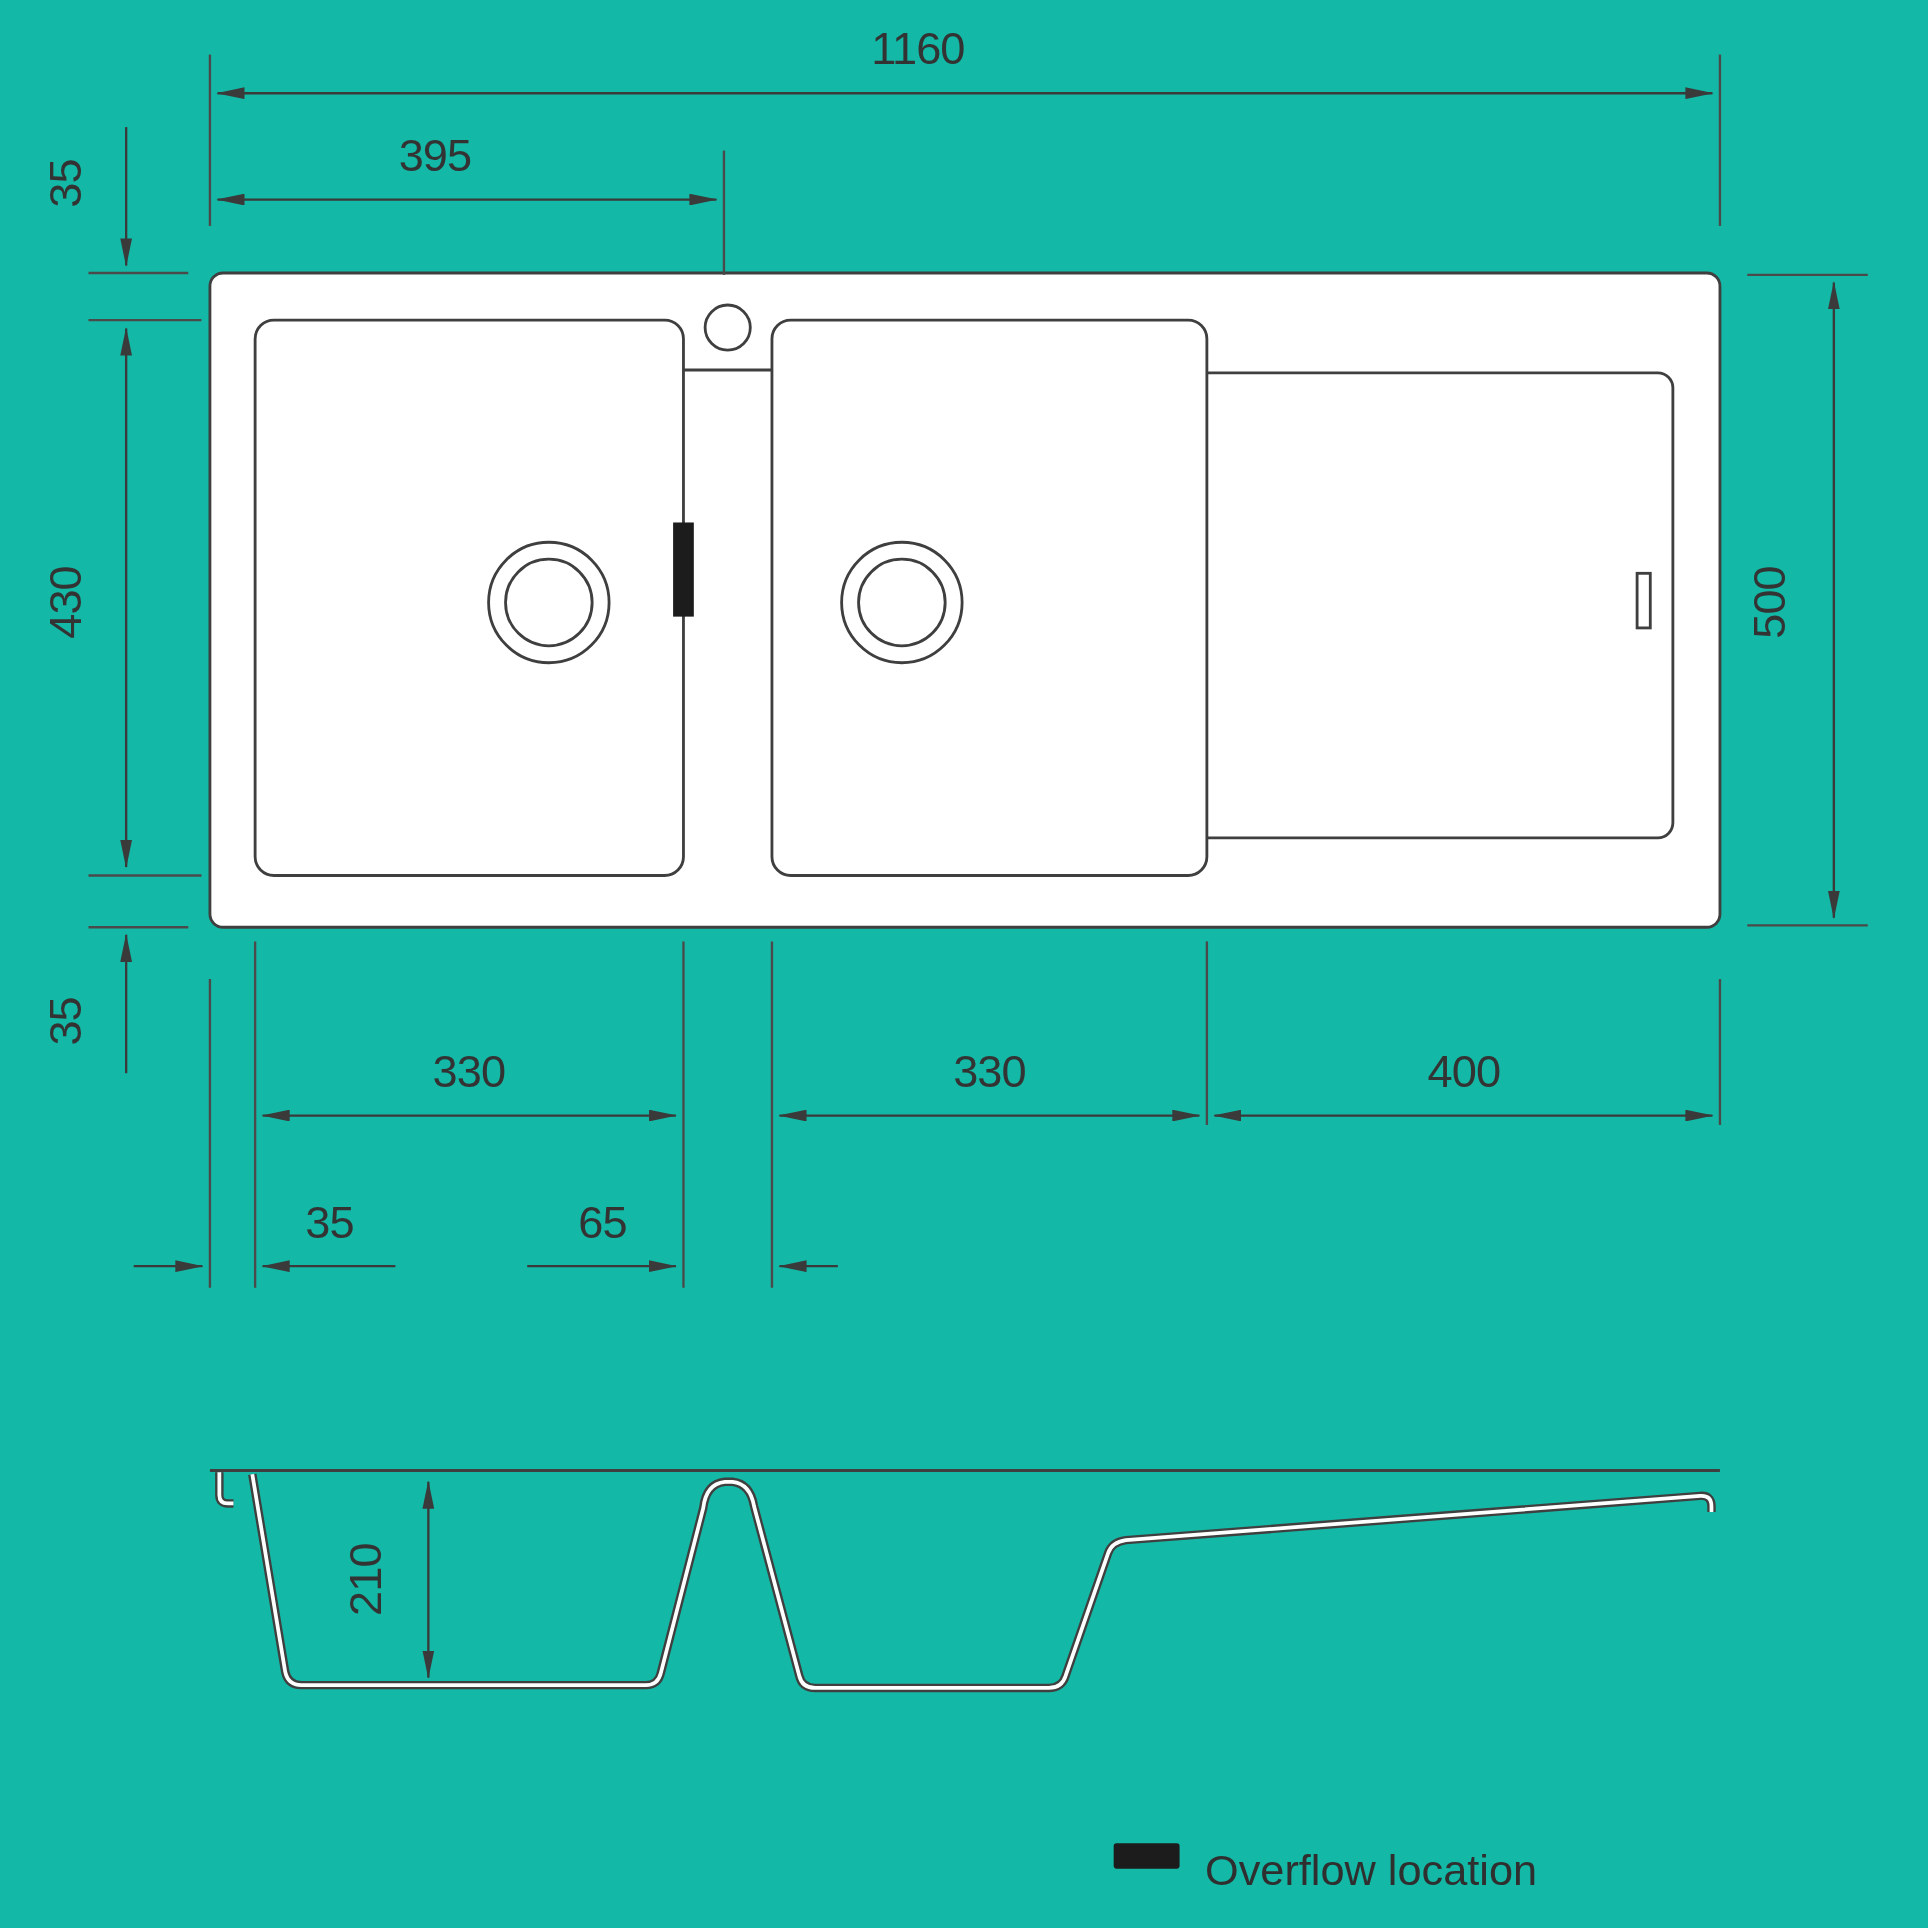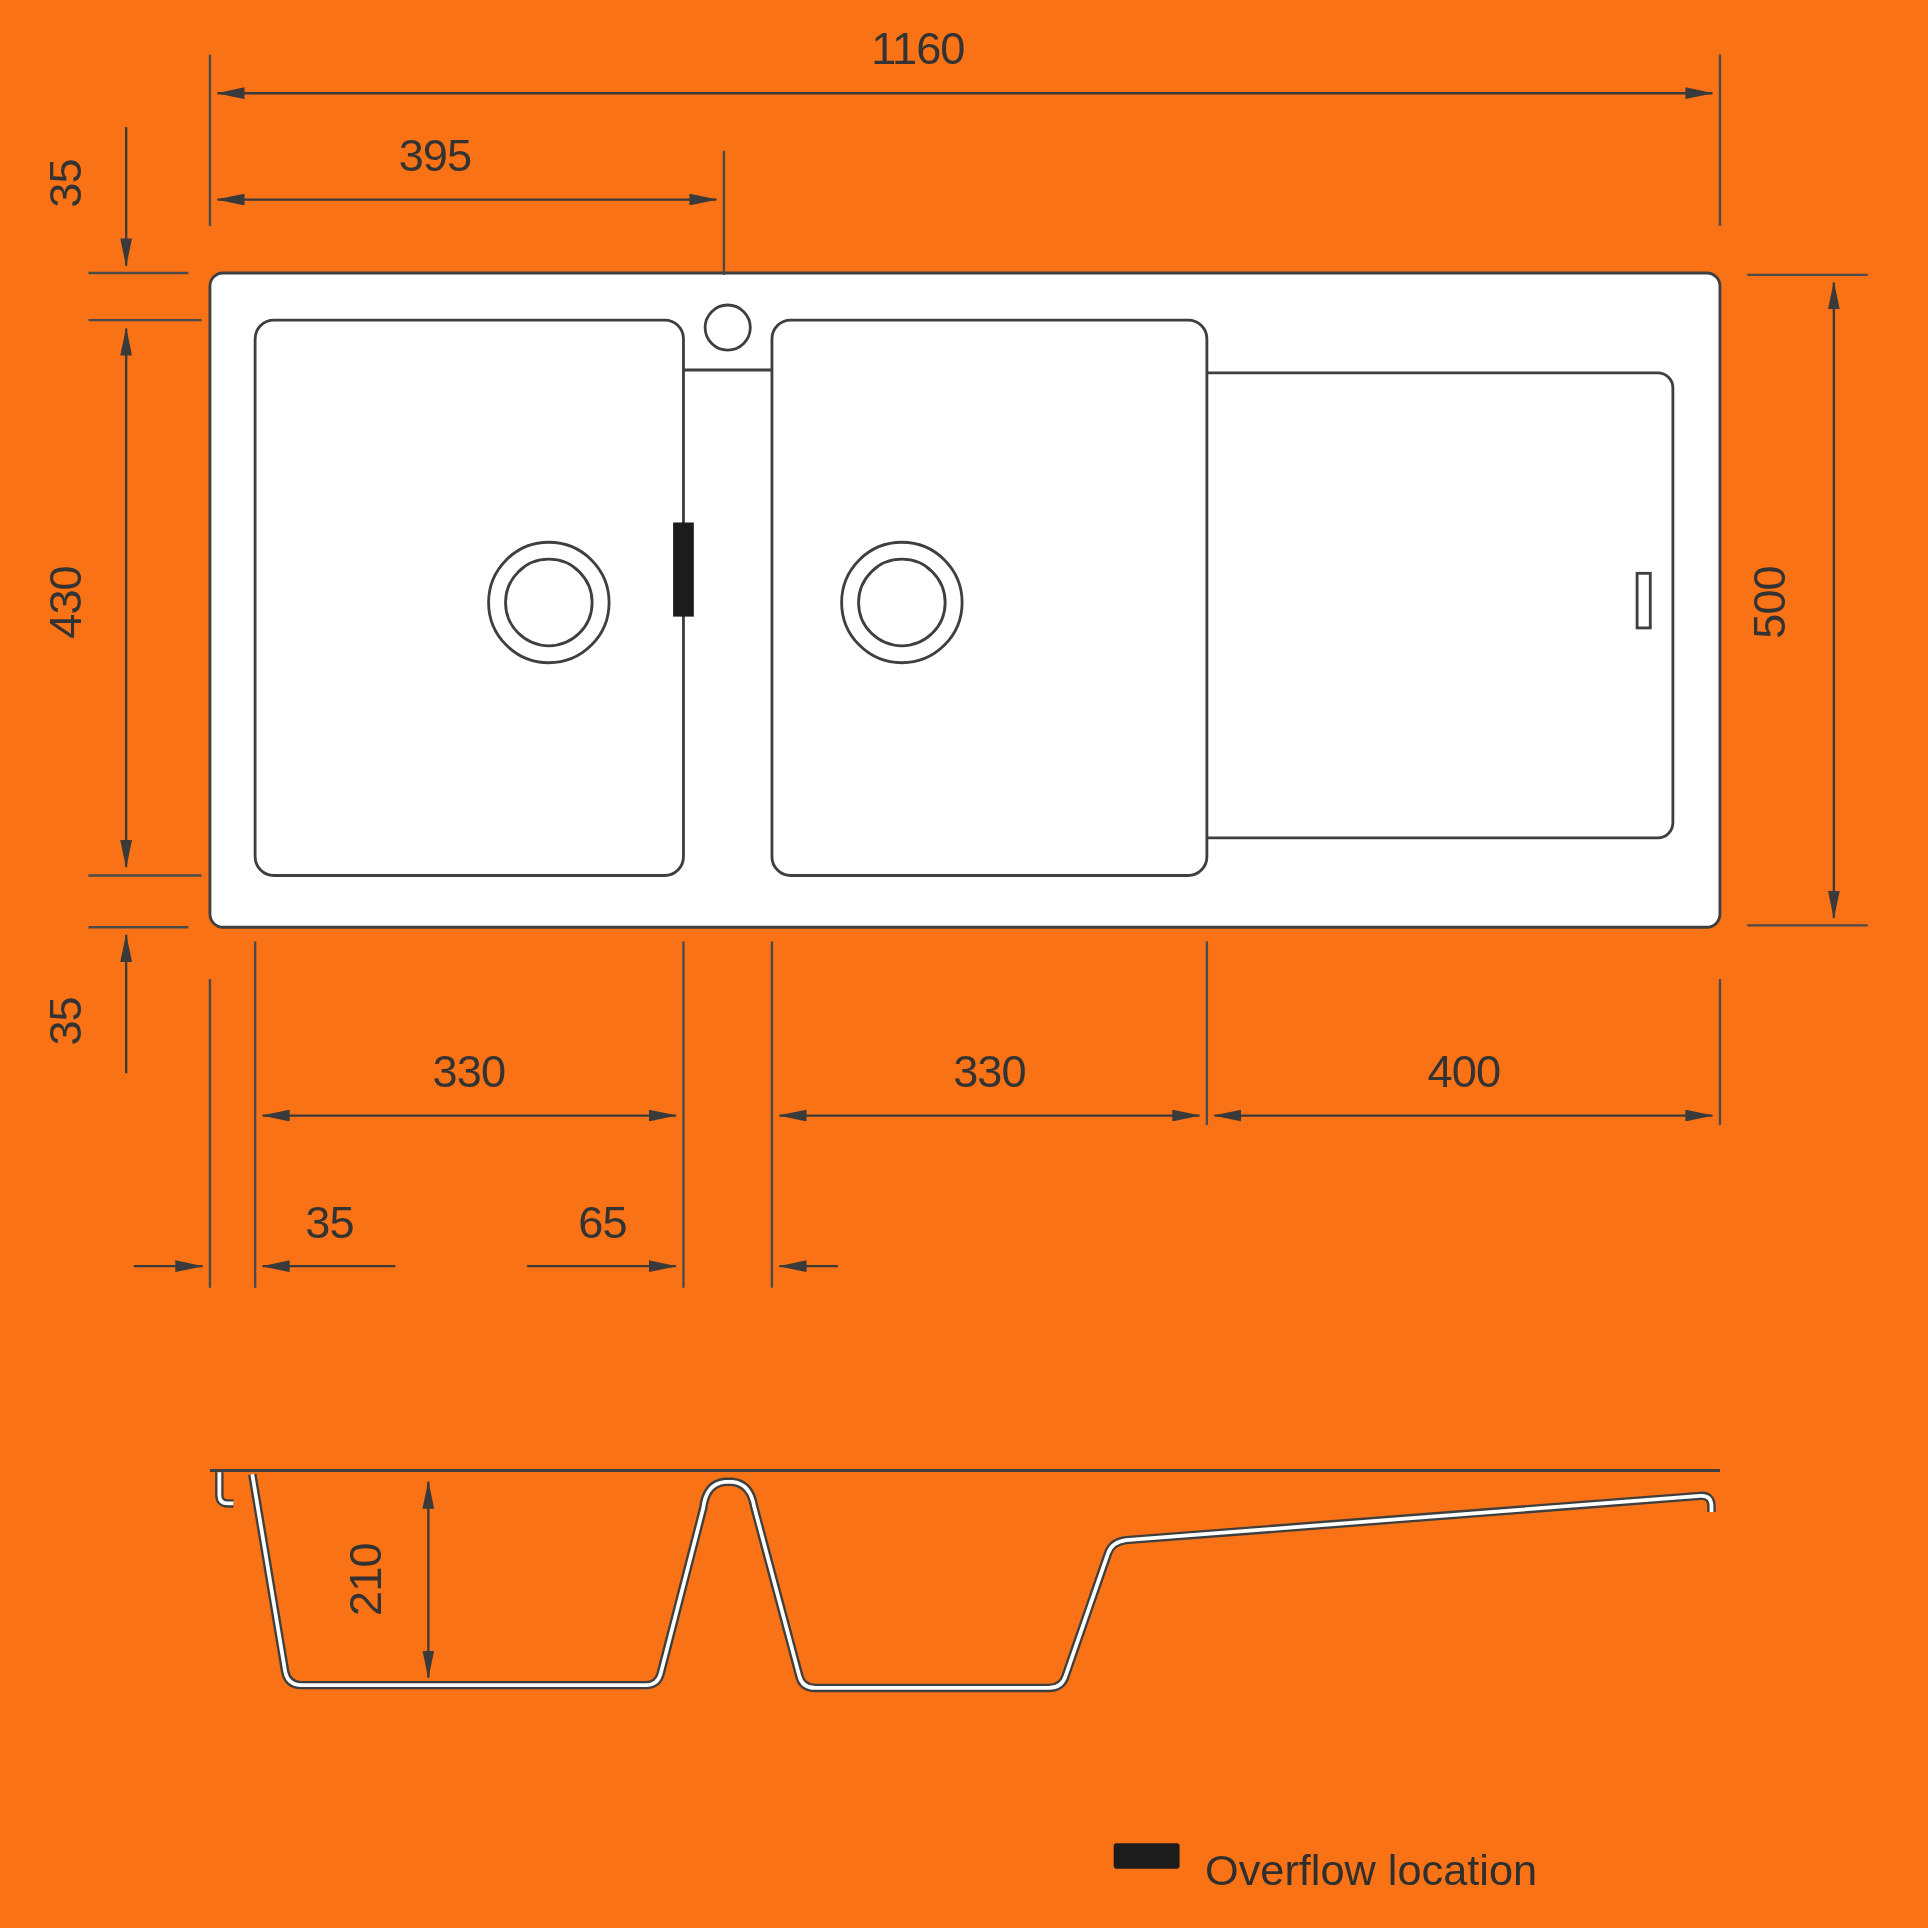--- a/index.html
+++ b/index.html
@@ -1,16 +1,16 @@
 <!DOCTYPE html>
 <html style="font-size:15px"><head>
 <meta charset="utf-8">
 <style>
   html,body{margin:0;padding:0;background:#ffffff;}
-  .page{width:1928px;height:1928px;background:#f97316;position:relative;font-family:"Liberation Sans",sans-serif;}
+  .page{width:1928px;height:1928px;background:#14b8a6;position:relative;font-family:"Liberation Sans",sans-serif;}
   svg text{font-family:"Liberation Sans",sans-serif;fill:#333333;}
   .dim-label{font-size:48px;letter-spacing:-1px;}
   .legend-label{font-size:46px;fill:#2f2f2f;}
   .outline{stroke:#3f3f3f;stroke-width:3;fill:#ffffff;}
   .outline-nf{stroke:#3f3f3f;stroke-width:3;fill:none;}
   .dimline{stroke:#3a3a3a;stroke-width:2.5;fill:none;}
   .tick{stroke:#4a4a4a;stroke-width:2.5;fill:none;}
   .ext{stroke:#4a4a4a;stroke-width:2.5;fill:none;}
   .profile-outer{stroke:#3f3f3f;stroke-width:9;fill:none;stroke-linejoin:round;}
   .profile-inner{stroke:#ffffff;stroke-width:4;fill:none;stroke-linejoin:round;}

